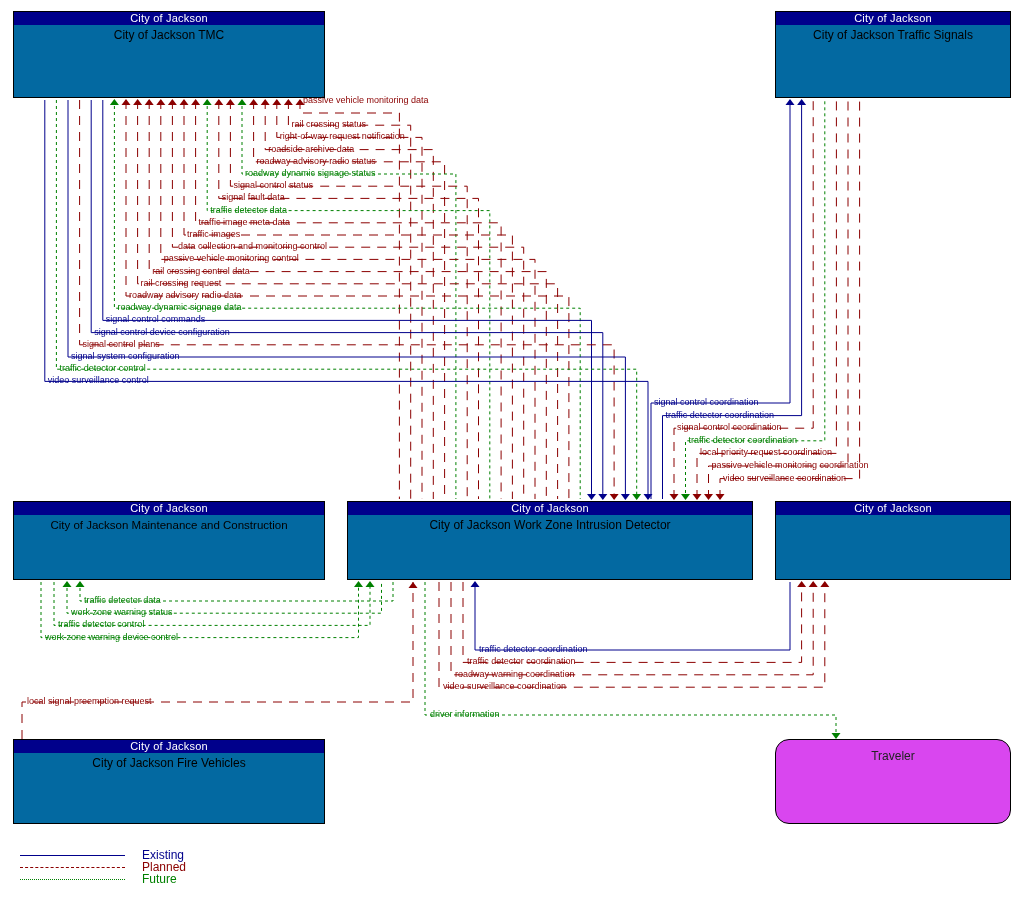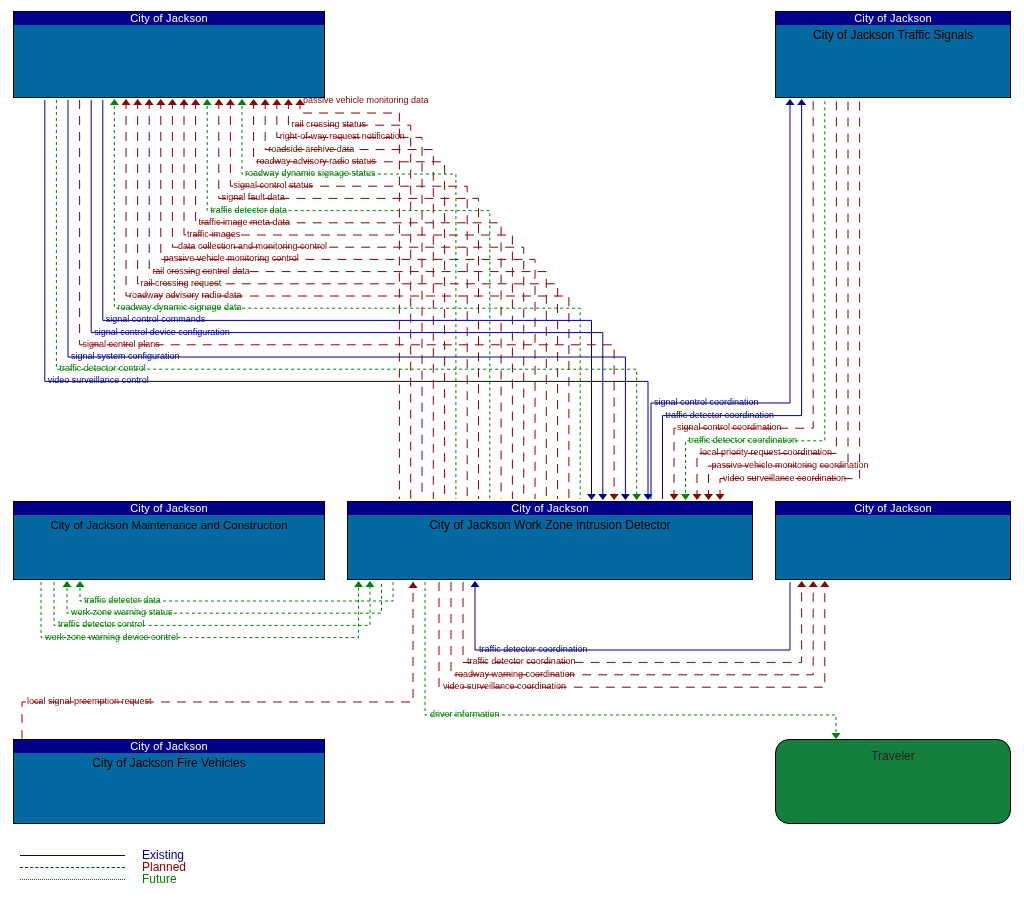--- a/index.html
+++ b/index.html
@@ -6,21 +6,21 @@
   body{width:1024px;height:899px;position:relative;
        font-family:"Liberation Sans","DejaVu Sans",sans-serif;overflow:hidden;}
   #canvas{position:absolute;left:0;top:0;width:1024px;height:899px;}
   svg#wires{position:absolute;left:0;top:0;width:1024px;height:899px;}
 
   .node{position:absolute;box-sizing:border-box;border:1px solid #000;background:#0369a1;}
   .node .hdr{background:#00008b;color:#fff;font-size:11px;text-align:center;
              line-height:13px;height:13px;letter-spacing:.2px;}
   .node .nm{color:#000;font-size:12px;text-align:center;line-height:15px;padding-top:3px;
             white-space:nowrap;}
-  .term{position:absolute;box-sizing:border-box;border:1px solid #000;background:#15803d;
+  .term{position:absolute;box-sizing:border-box;border:1px solid #000;background:#d946ef;
         border-radius:14px;}
   .term .nm{color:#222;font-size:12px;text-align:center;line-height:15px;padding-top:9px;}
 
   .lbl{position:absolute;font-size:9px;line-height:9px;white-space:nowrap;}
   .ex{color:#00008b;} .pl{color:#8b0000;} .fu{color:#008000;}
 
   .legend{position:absolute;left:20px;top:850px;}
   .legend .row{position:relative;height:12px;}
   .legend .sw{position:absolute;left:0;top:5px;width:105px;height:0;}
   .legend .tx{position:absolute;left:122px;top:0;font-size:12px;line-height:11px;}
@@ -111,20 +111,21 @@
       <polyline points="439,582 439,687.2 824.8,687.2 824.8,582" fill="none" stroke="#8b0000" stroke-width="1" stroke-dasharray="9,7"></polyline>
       <polygon points="824.8,581 820.3,587 829.3,587" fill="#8b0000"></polygon>
       <polyline points="22,739 22,702 413,702 413,582" fill="none" stroke="#8b0000" stroke-width="1" stroke-dasharray="9,7"></polyline>
       <polygon points="413,582 408.5,588 417.5,588" fill="#8b0000"></polygon>
       <polyline points="425,582 425,715 836,715 836,738" fill="none" stroke="#008000" stroke-width="1" stroke-dasharray="3,3"></polyline>
       <polygon points="836,739 831.5,733 840.5,733" fill="#008000"></polygon>
     </svg>
 
   <div class="node" style="left:13px;top:11px;width:312px;height:87px;">
     <div class="hdr">City of Jackson</div>
+    <div class="nm">City of Jackson TMC</div>
   </div>
 
   <div class="node" style="left:775px;top:11px;width:236px;height:87px;">
     <div class="hdr">City of Jackson</div>
     <div class="nm">City of Jackson Traffic Signals</div>
   </div>
 
   <div class="node" style="left:13px;top:501px;width:312px;height:79px;">
     <div class="hdr">City of Jackson</div>
     <div class="nm" style="font-size:11.5px;">City of Jackson Maintenance and Construction</div>

